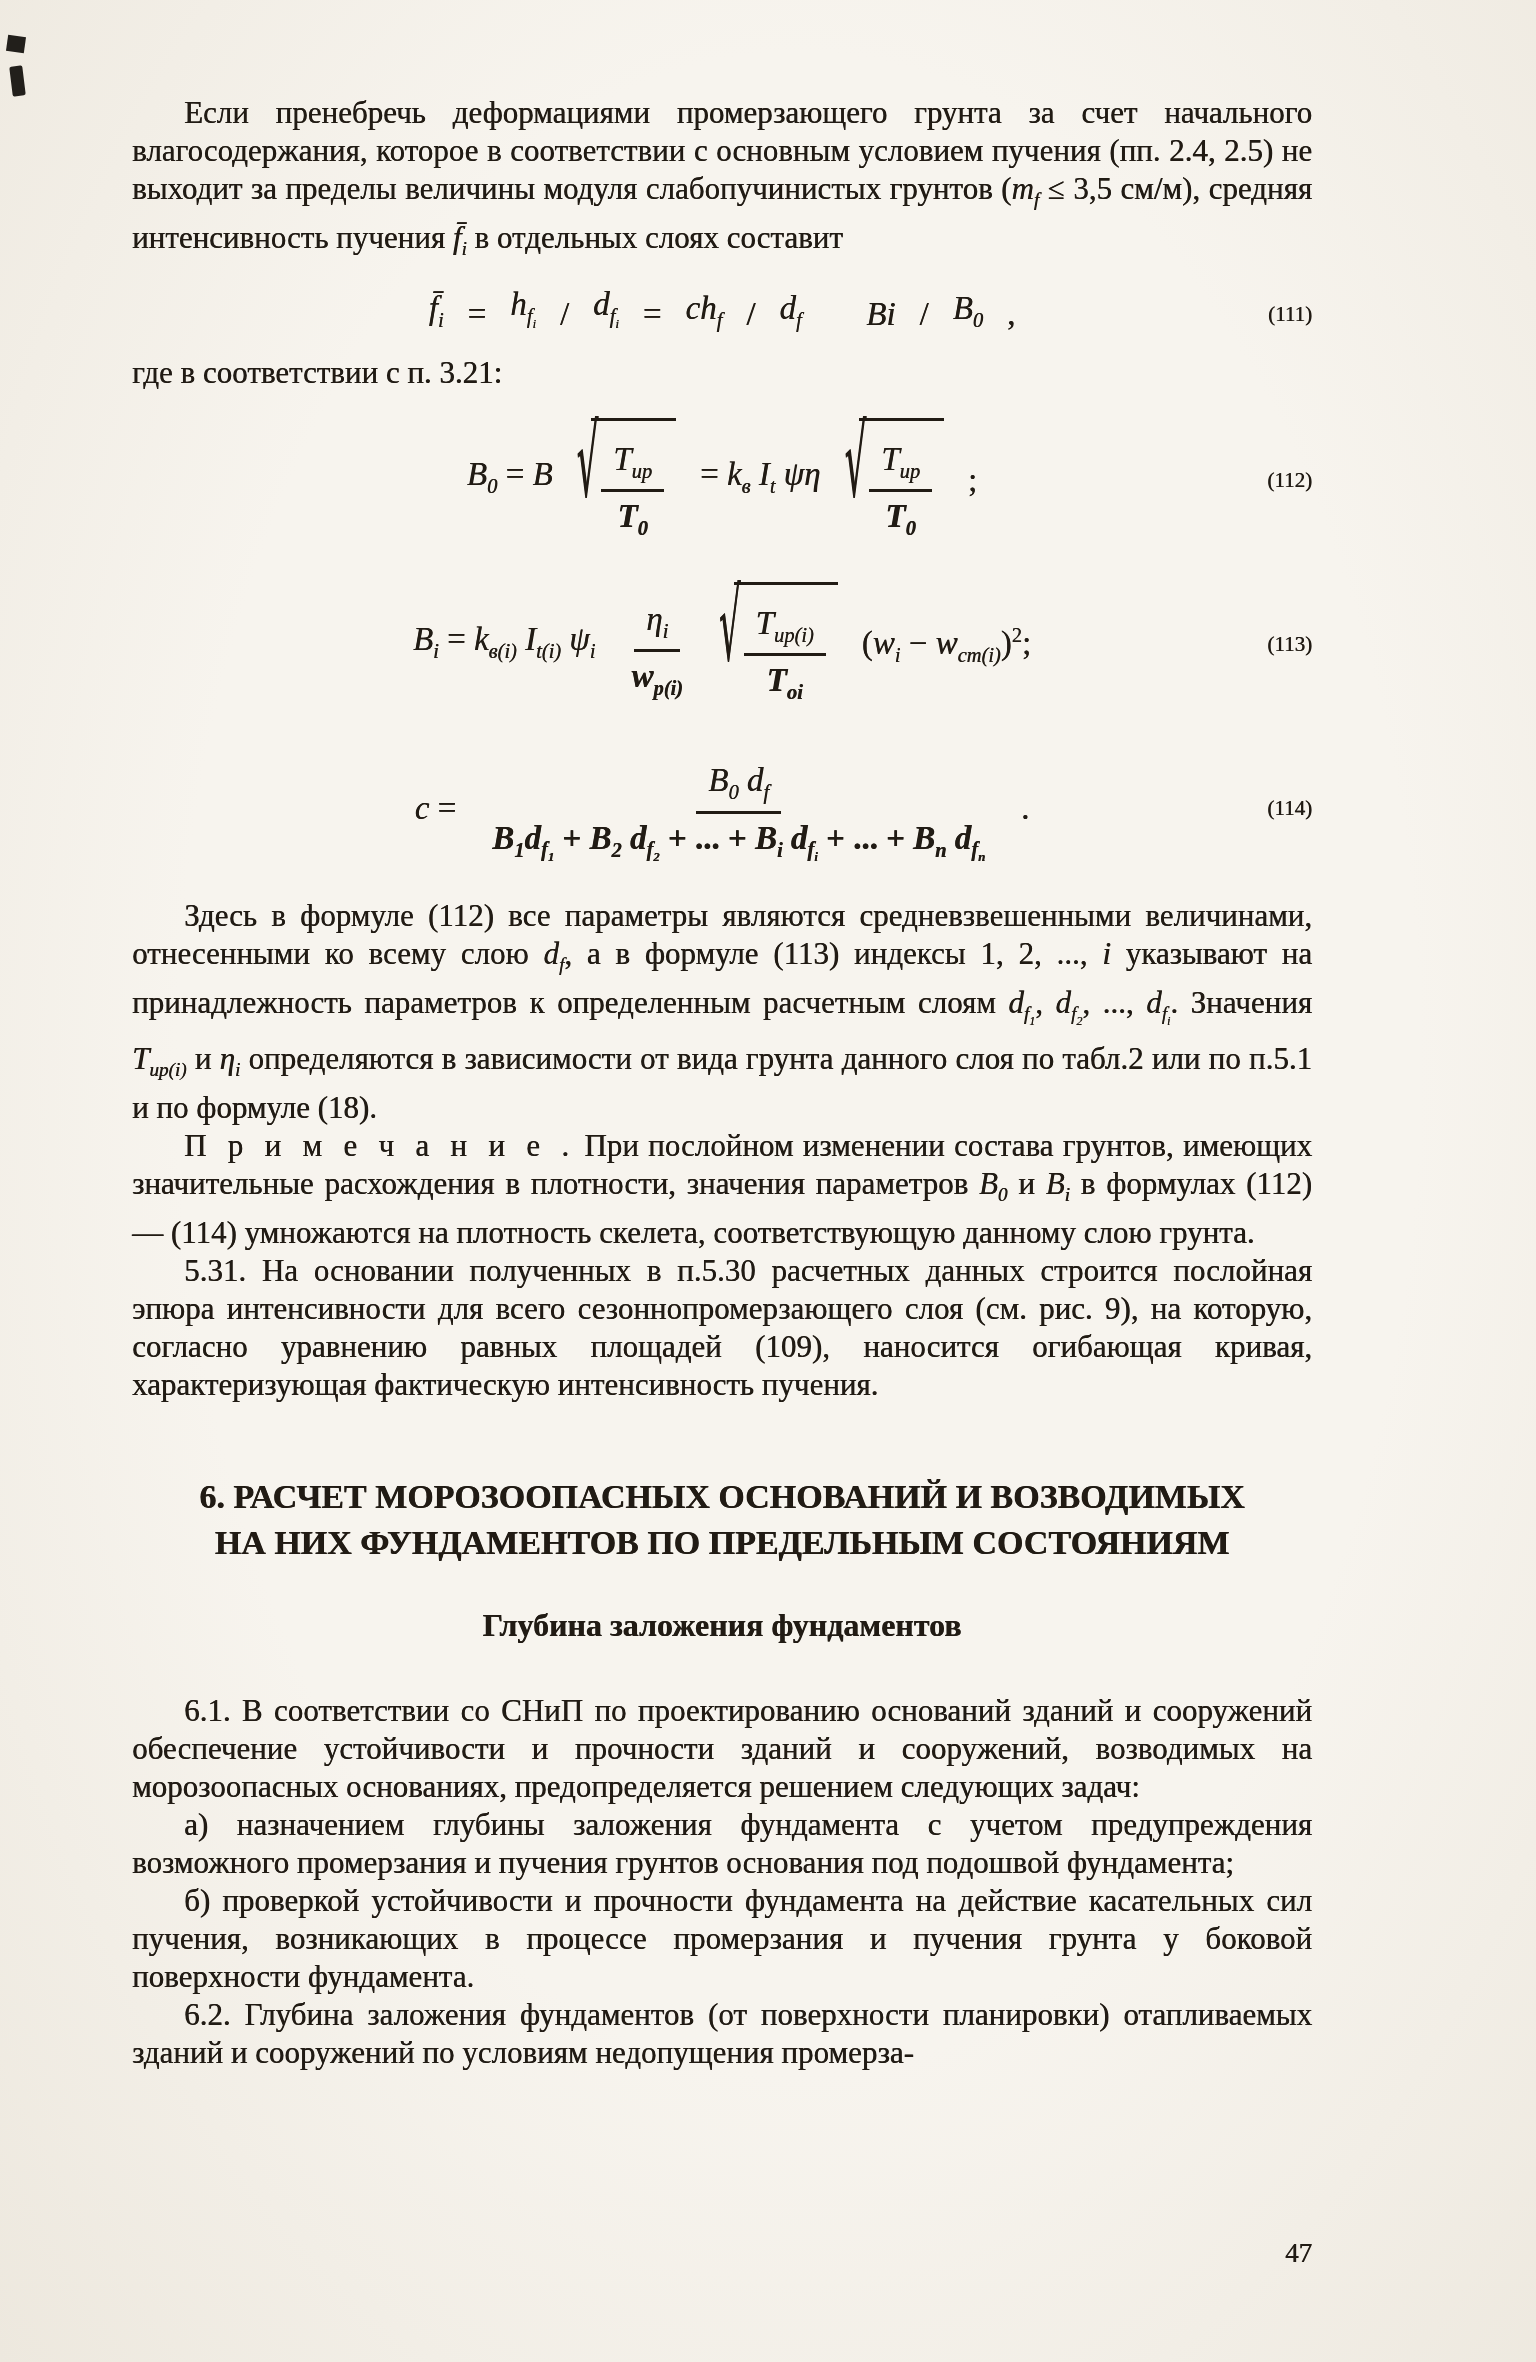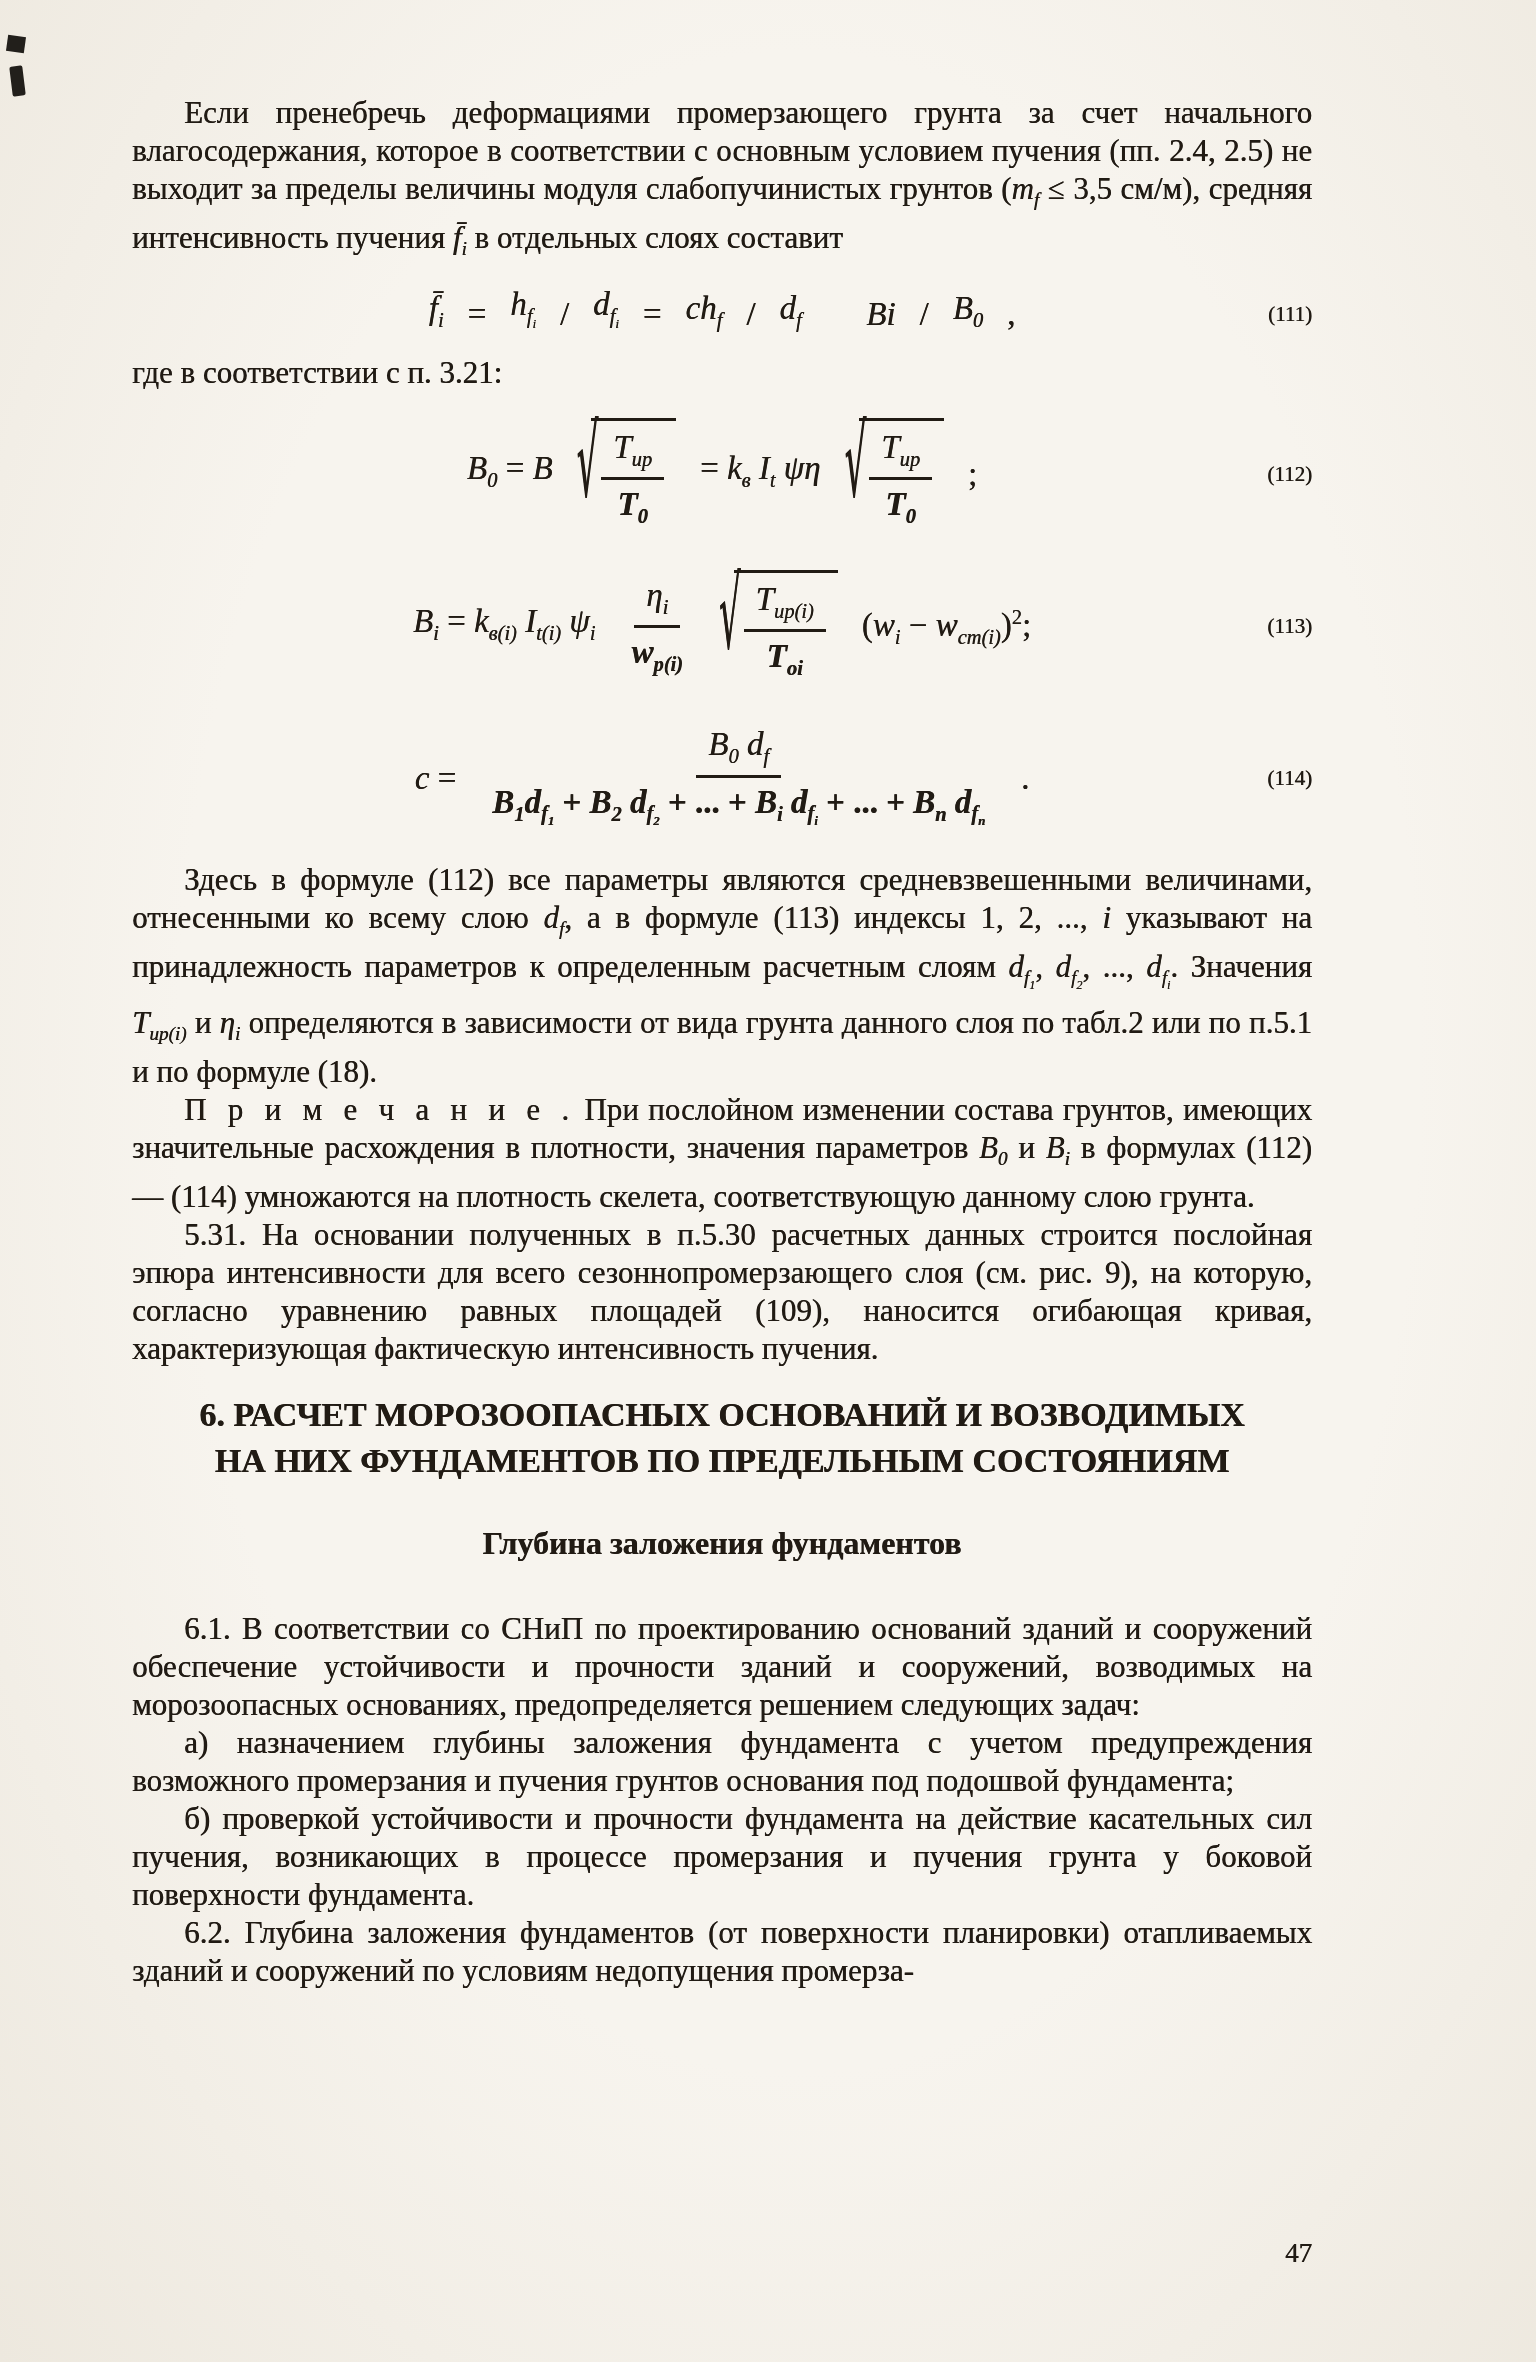--- a/index.html
+++ b/index.html
@@ -21,34 +21,34 @@
   }
   .content p { margin:0; text-indent:52px; }
   .content p.noindent { text-indent:0; }
   sub, sup { font-size:0.62em; }
   .spaced { letter-spacing:6px;font-family:Liberation Serif, serif; }
 
   .formula-row { position:relative; display:flex; justify-content:center; align-items:center;
                  text-indent:0; text-align:left; font-size:33px; line-height:40px; }
   .fx { display:inline-flex; align-items:center; gap:24px; }
   .fnum { position:absolute; right:0; top:50%; transform:translateY(-50%); font-size:21px; }
-  .frac { display:inline-flex; flex-direction:column; align-items:center; text-align:center; line-height:1.15; }
+  .frac { display:inline-flex; flex-direction:column; align-items:center; text-align:center; line-height:1.15;margin-top:12px; }
   .frac .num { border-bottom:3px solid currentColor; padding:2px 12px 6px; }
   .frac .den { padding:6px 12px 2px;font-weight:bold; }
   .sqrt { display:inline-flex; align-items:flex-start; }
   .sqrt-sign { font-family:"DejaVu Sans",sans-serif; font-style:normal; font-size:34px; line-height:30px;
                transform:scaleY(2.9); transform-origin:top; margin-right:-7px; }
   .sqrt-body { border-top:3px solid currentColor; padding:6px 12px 0 10px; }
 
   .row-111 { margin:16px 0 10px; }
   .row-112 { margin:26px 0 34px; }
   .row-113 { margin:40px 0; }
   .row-114 { margin:42px 0 30px; }
 
-  .h6 { font-weight:bold; text-align:center; font-size:34px; line-height:46px; margin-top:24px; }
+  .h6 { font-weight:bold; text-align:center; font-size:34px; line-height:46px; margin-top:70px; }
   .h6sub { font-weight:bold; text-align:center; font-size:32px; margin:40px 0 48px; }
   .pagenum { position:absolute; left:132px; width:1180px; top:2238px; text-align:right;
              font-size:27px; font-weight:normal; text-shadow:0.4px 0 0 currentColor; }
 </style>
 </head>
 <body>
 
 <div class="page">
   <div class="artifact a1"></div>
   <div class="artifact a2"></div>

